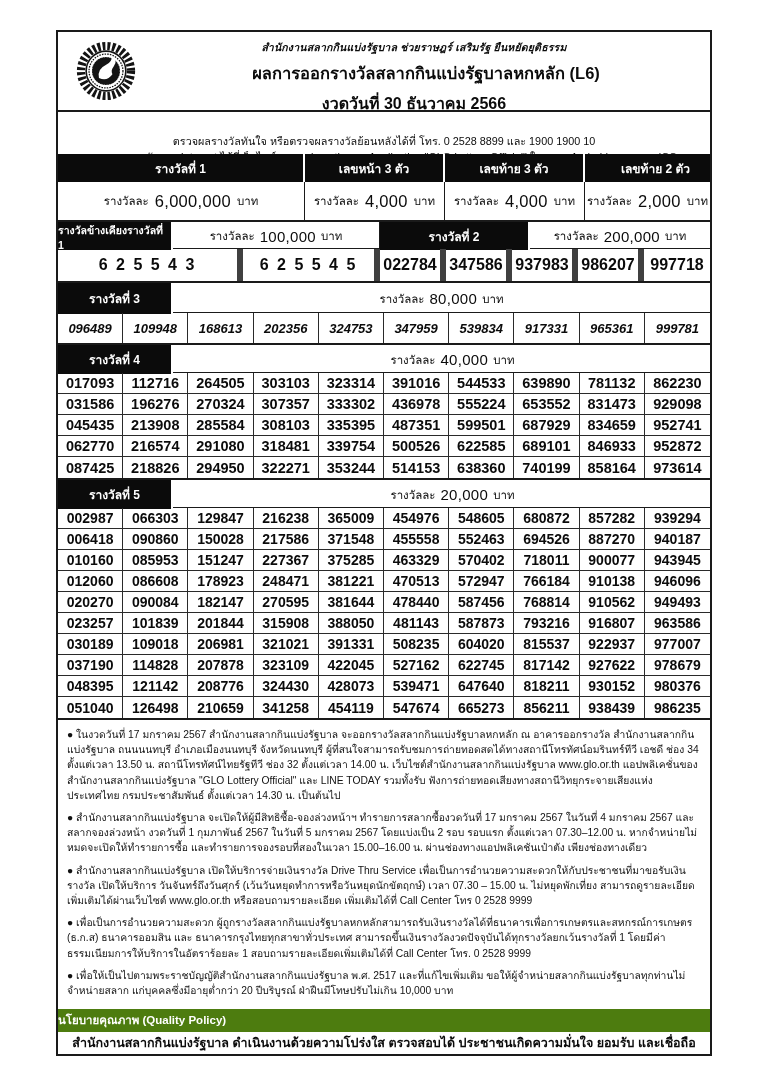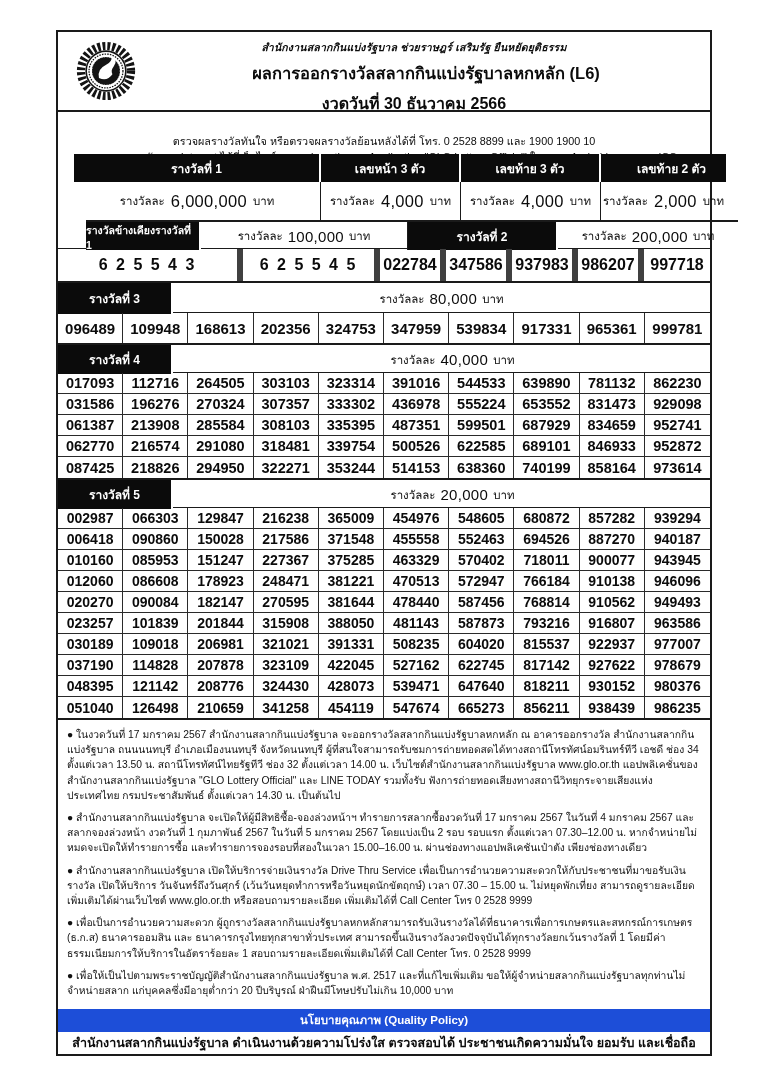--- a/index.html
+++ b/index.html
@@ -11,22 +11,22 @@
   
   .sec-header { position:relative; height:78px; padding-top:7px; }
   .logo { position:absolute; left:16px; top:7px; width:64px; height:64px; }
   .motto { text-align:center; font-size:10.5px; font-style:italic; font-weight:600; letter-spacing:.2px; padding-left:60px; }
   .title { text-align:center; font-size:16.5px; font-weight:700; margin-top:4px; padding-left:84px; }
   .ddate { text-align:center; font-size:16px; font-weight:700; margin-top:5px; padding-left:60px; }
   .sec-check { border-top:2px solid #1a1a1a; height:44px; padding-top:21px; }
   .sec-check div { text-align:center; font-size:10.8px; line-height:16px; }
   
   .t-row { display:grid; width:100%; }
-  .g-main { grid-template-columns:247px 70px 70px 70px 70px 1fr;margin-left:16px; }
-  .g-b2h  { grid-template-columns:115px 207px 150px 1fr;margin-left:28px; }
+  .g-main { grid-template-columns:247px 70px 70px 70px 70px 1fr; }
+  .g-b2h  { grid-template-columns:115px 207px 150px 1fr; }
   .g-b2n  { grid-template-columns:185px 137px repeat(5,1fr); }
   .g-ph   { grid-template-columns:115px 1fr; }
   .hc { background:#0b0b0b; color:#fff; font-size:12px; font-weight:700;
         display:flex; align-items:center; justify-content:center; height:28px;
         border-right:2px solid #fff; }
   .hc:last-child { border-right:none;padding-left:16px; }
   .span2 { grid-column:span 2; }
   .row-amount { height:38px; }
   .ac { display:flex; align-items:center; justify-content:center; gap:6px;
         border-right:1.5px solid #1a1a1a; }
@@ -55,30 +55,30 @@
   .row-ph { border-top:2px solid #1a1a1a; }
   .row-p3h, .row-p3h .hc { height:31px; }
   .row-p45h, .row-p45h .hc { height:29px;gap:22px; }
   .phamt { display:flex; align-items:center; justify-content:center; gap:5px; }
   .phamt .val { font-size:15px; }
   
   .grid10 { display:grid; grid-template-columns:repeat(10,1fr); border-top:1.5px solid #1a1a1a; }
   .grid10 > div { display:flex; align-items:center; justify-content:center;
                   font-weight:700; border-right:1px solid #2a2a2a; border-bottom:1px solid #2a2a2a; }
   .grid10 > div:nth-child(10n) { border-right:none; }
-  .g-p3 > div { height:30px; font-size:15px; border-bottom:none; }
+  .g-p3 > div { height:30px; font-size:13px; border-bottom:none;font-style:italic; }
   .g-p4 > div { height:21px; font-size:14.5px; }
   .g-p4 > div:nth-child(n+41) { border-bottom:none; }
   .g-p5 > div { height:21px; font-size:14px; }
   .g-p5 > div:nth-child(n+91) { border-bottom:none; }
   
   .sec-notes { border-top:2px solid #1a1a1a; padding:7px 9px 4px 9px; }
   .note { font-size:10.3px; line-height:15.2px; margin-bottom:7px; text-align:left; color:#111; }
   
-  .pol-bar { background:#1d4ed8; color:#fff; text-align:center;
+  .pol-bar { background:#4d7c0f; color:#fff; text-align:left;
              font-size:11.5px; font-weight:600; height:23px; line-height:23px; }
   .pol-mid { text-align:center; font-size:12.5px; font-weight:700; height:22px; line-height:22px; }
 </style>
 </head>
 <body>
 
 <div class="doc">
 
   <div class="sec-header">
     <svg class="logo" viewBox="0 0 100 100">
@@ -198,21 +198,21 @@
       <div>031586</div>
       <div>196276</div>
       <div>270324</div>
       <div>307357</div>
       <div>333302</div>
       <div>436978</div>
       <div>555224</div>
       <div>653552</div>
       <div>831473</div>
       <div>929098</div>
-      <div>061387</div>
+      <div>045435</div>
       <div>213908</div>
       <div>285584</div>
       <div>308103</div>
       <div>335395</div>
       <div>487351</div>
       <div>599501</div>
       <div>687929</div>
       <div>834659</div>
       <div>952741</div>
       <div>062770</div>

